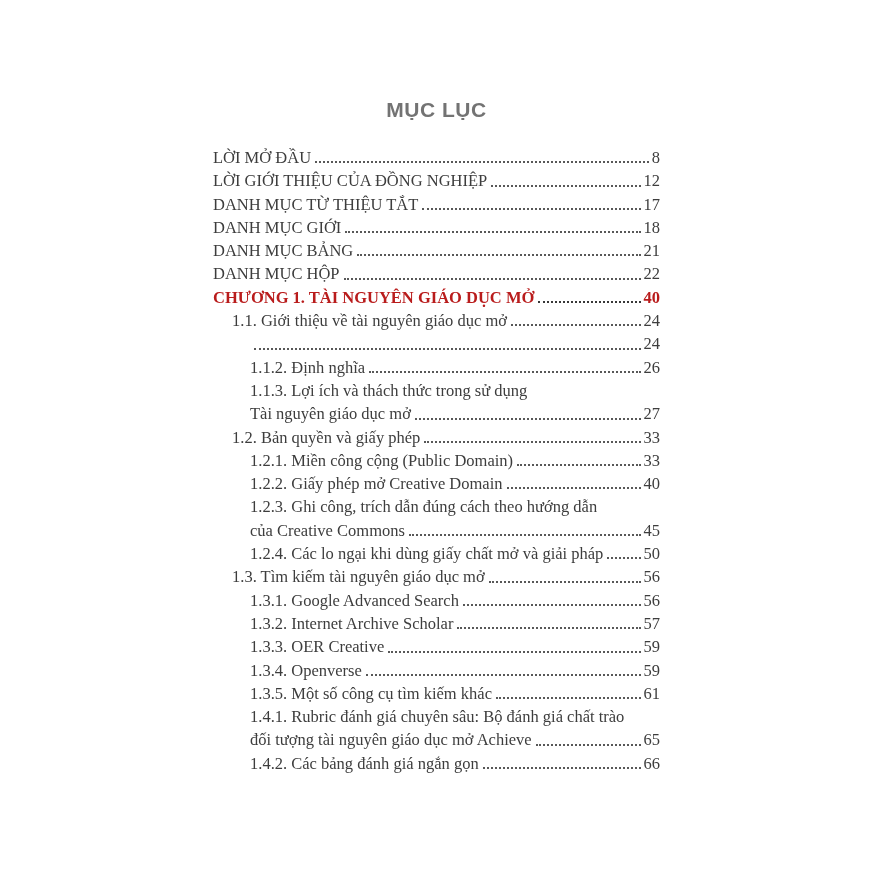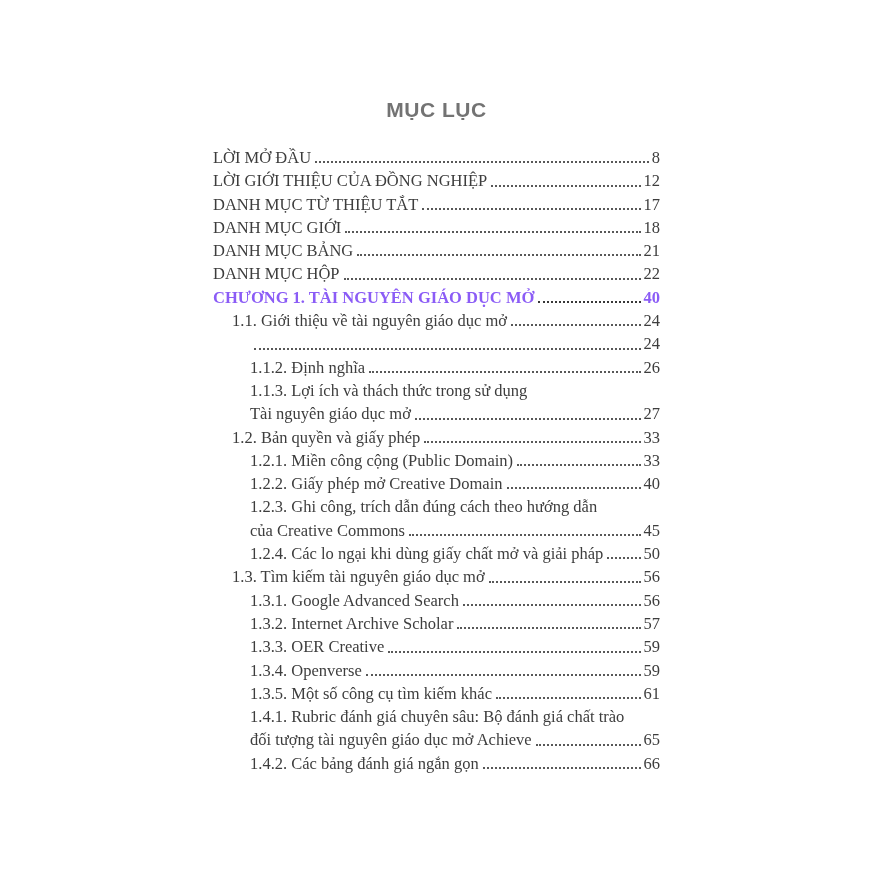--- a/index.html
+++ b/index.html
@@ -36,21 +36,21 @@
     width: 447px;
   }
   .row {
     display: flex;
     height: 23.3px;
     line-height: 23.3px;
     font-size: 16.5px;
   }
   .lvl1 { padding-left: 19px; }
   .lvl2 { padding-left: 37px; }
-  .bold { font-weight: 700; color: #8b5cf6; }
+  .bold { font-weight: 700; color: #b91c1c; }
   .label { white-space: nowrap; }
   .leader {
     flex: 1;
     align-self: flex-end;
     border-bottom: 2px dotted #585858;
     margin: 0 3px 6px 4px;
     min-width: 8px;
   }
   .bold .leader { border-bottom: 2.4px dotted #383838; }
   .pagenum { white-space: nowrap; }

